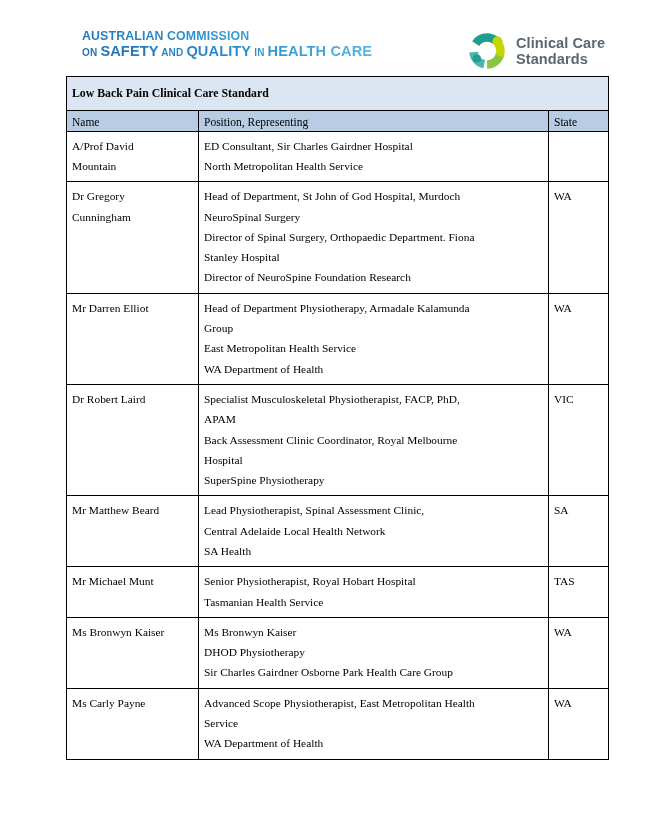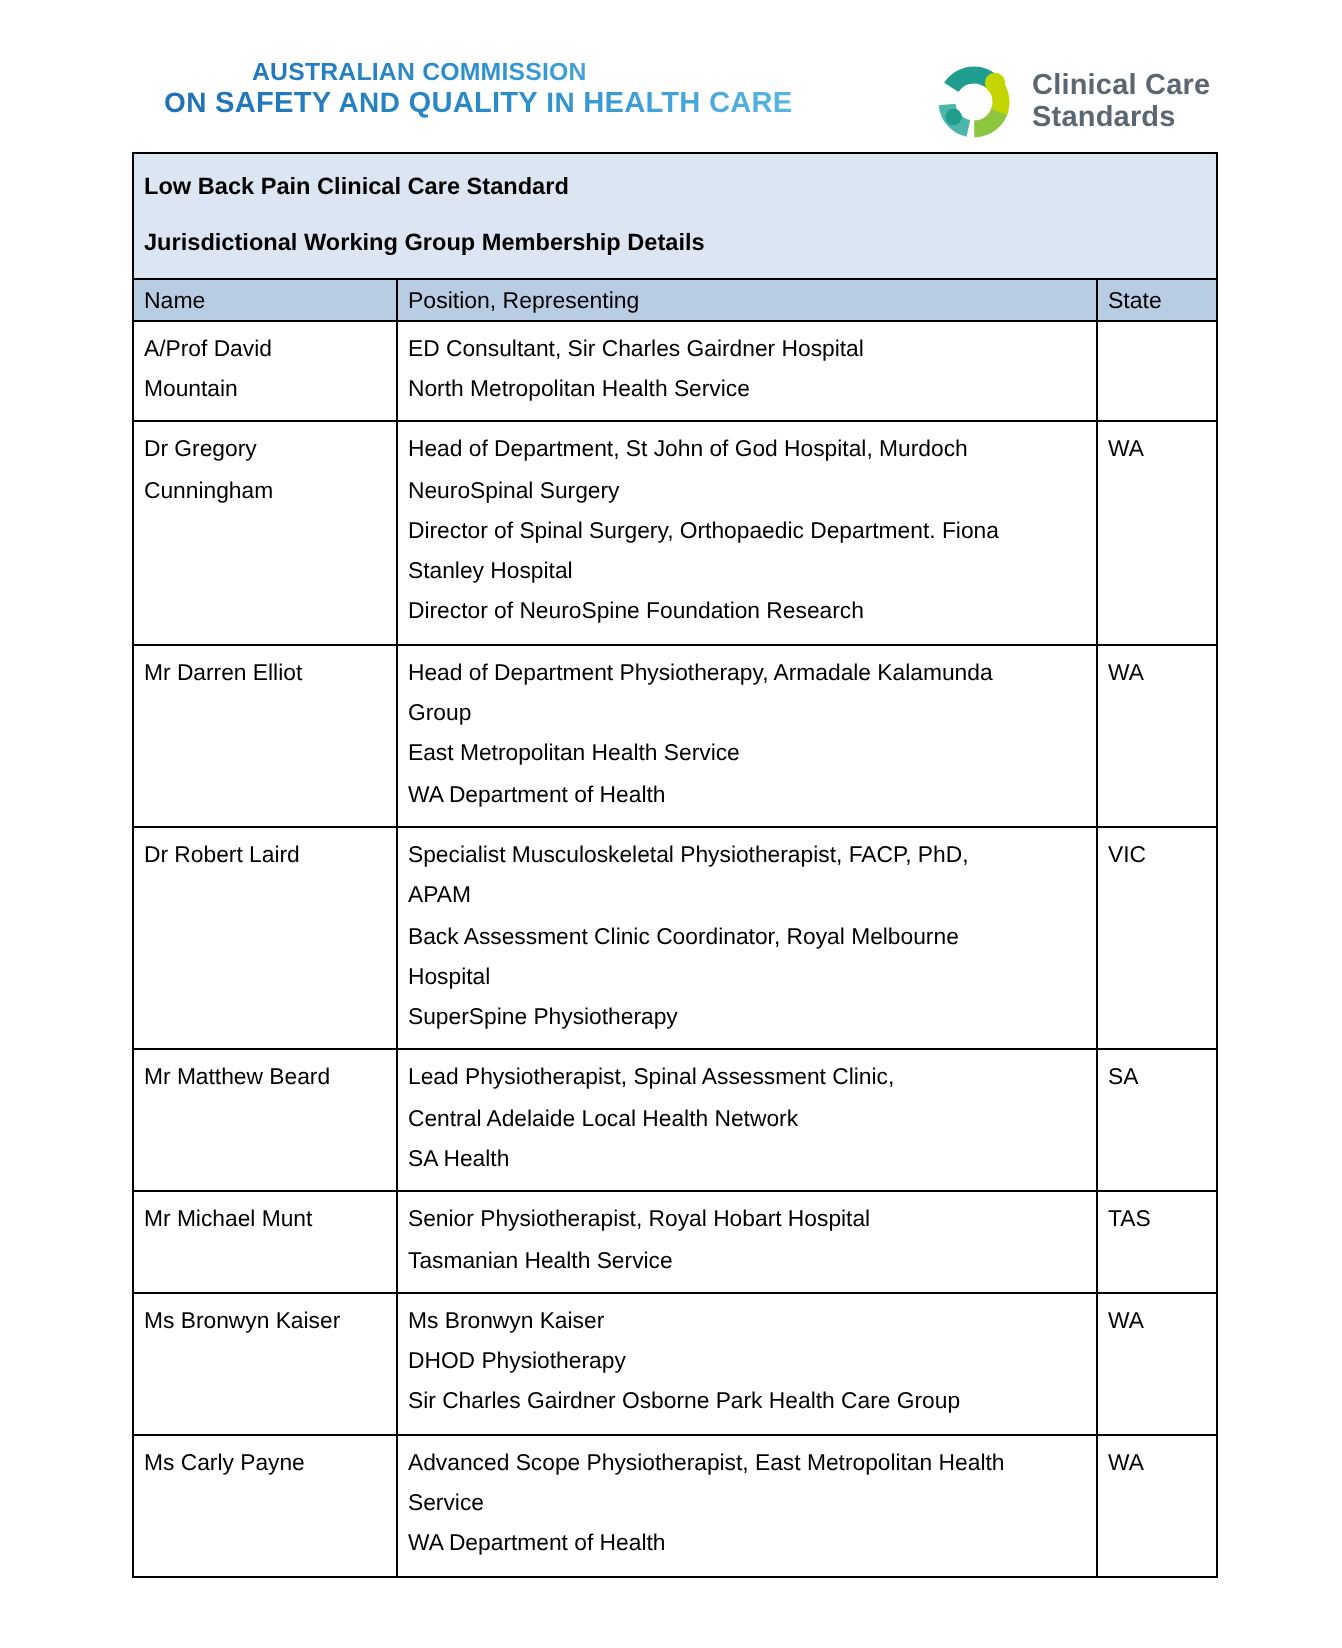--- a/index.html
+++ b/index.html
@@ -40,37 +40,36 @@
   }
   .acsqhc-line1 {
     display: block;
     font-size: 12.4px;
     font-weight: bold;
     letter-spacing: 0.1px;
     color: #2f94d0;
     background: linear-gradient(90deg, #2176ba 0%, #2e93ce 45%, #6fc3e8 100%);
     -webkit-background-clip: text;
     background-clip: text;
-    margin-left: 44px;
     -webkit-text-fill-color: transparent;
   }
   .acsqhc-line2 {
     display: block;
     margin-top: 2px;
     font-size: 14.6px;
     font-weight: bold;
     letter-spacing: 0.1px;
     color: #2176ba;
     background: linear-gradient(90deg, #1f6fb5 0%, #2b8dc9 55%, #57b5e2 100%);
     -webkit-background-clip: text;
     background-clip: text;
     -webkit-text-fill-color: transparent;
   }
   .acsqhc-line2 .sm {
-    font-size: 14px;
+    font-size: 10px;
     letter-spacing: 0.2px;
   }
 
   .ccs-logo {
     position: absolute;
     left: 466px;
     top: 28px;
     height: 46px;
     display: flex;
     align-items: center;
@@ -105,20 +104,21 @@
     font-size: 11.4px;
   }
   table.membership td,
   table.membership th {
     border: 1px solid #000000;
     vertical-align: top;
     padding: 4px 5px 5px 5px;
     text-align: left;
     font-weight: normal;
     line-height: 1.78;
+    font-family: Liberation Serif, serif;
   }
 
   .col-name  { width: 132px; }
   .col-pos   { width: 350px; }
   .col-state { width: 60px; }
 
   tr.title-row td {
     background: #dce6f2;
     font-weight: bold;
     font-size: 11.8px;
@@ -186,23 +186,20 @@
       <colgroup>
         <col class="col-name">
         <col class="col-pos">
         <col class="col-state">
       </colgroup>
       <tbody>
 
         <tr class="title-row">
           <td colspan="3">Low Back Pain Clinical Care Standard</td>
         </tr>
-        <tr class="title-row second">
-          <td colspan="3">Jurisdictional Working Group Membership Details</td>
-        </tr>
 
         <tr class="col-head">
           <td>Name</td>
           <td>Position, Representing</td>
           <td>State</td>
         </tr>
 
       <tr class="data-row">
             <td>
               <span class="cell-line">A/Prof David</span>

